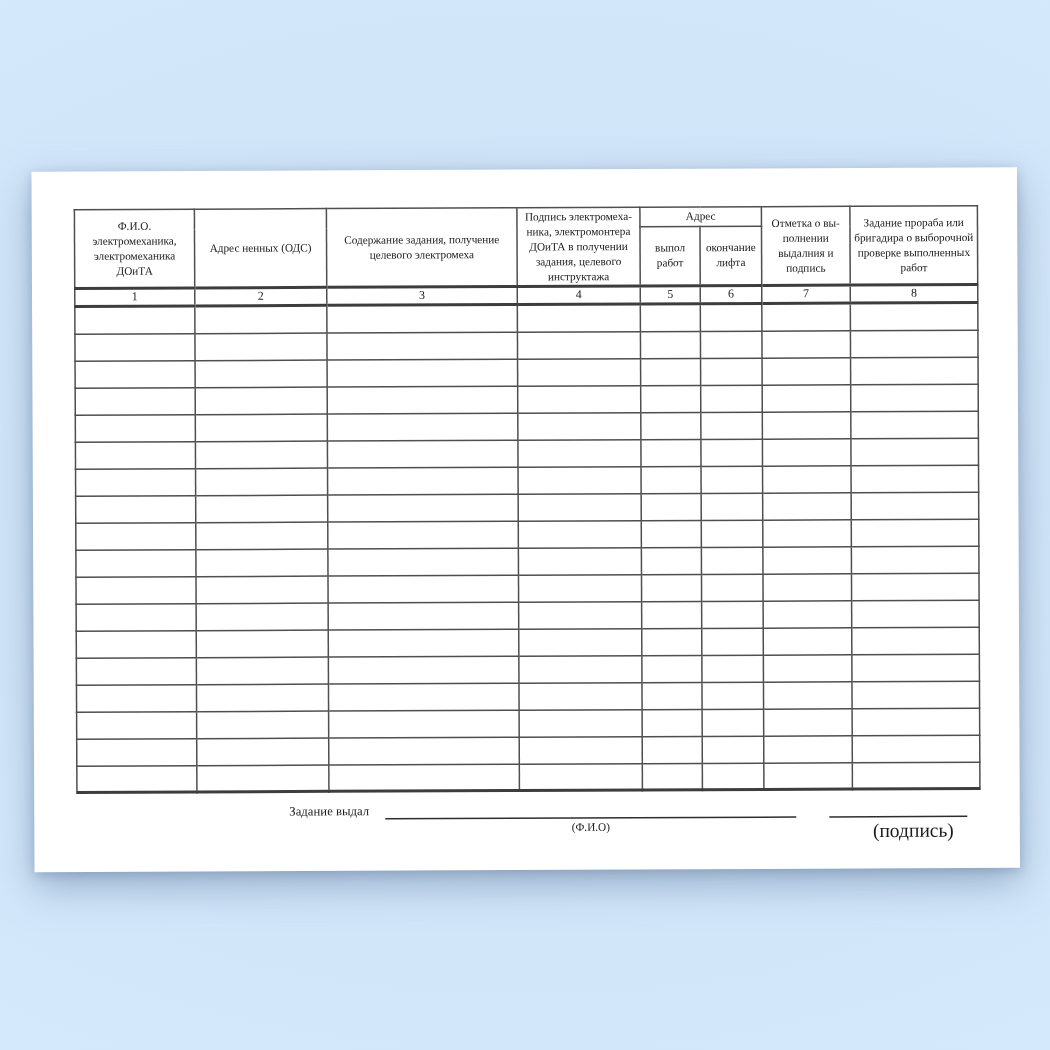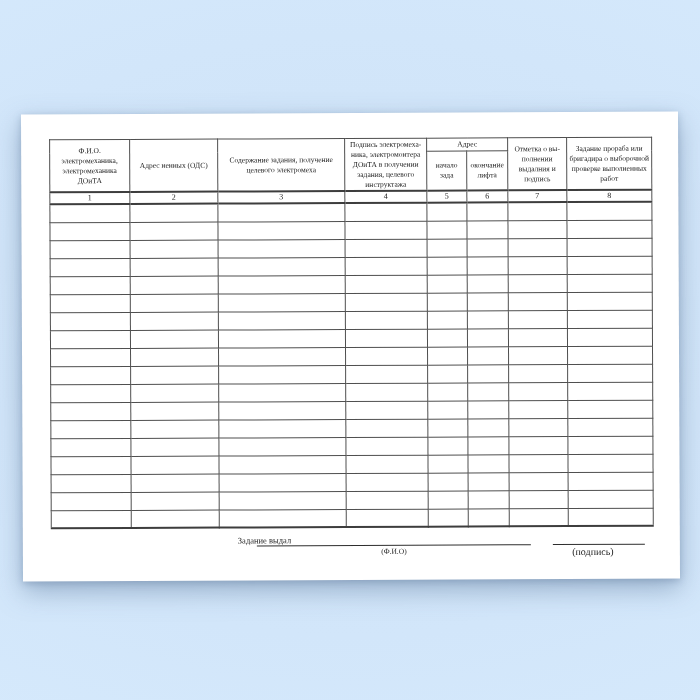--- a/index.html
+++ b/index.html
@@ -42,25 +42,25 @@
     border-bottom: 2px solid #3d3d3d;
     font-size: 8px;
     line-height: 1;
   }
   tbody tr { height: 18px; }
   tbody td { border-bottom: 1px solid #949494; border-top: none; }
   .footer-area {
     position: absolute; left: 0; top: 419px; width: 657px; height: 36px;
     font-size: 8.5px;
   }
-  .issued-label { position: absolute; left: 170px; top: 3px; white-space: nowrap; margin-left: 45px; }
+  .issued-label { position: absolute; left: 170px; top: 3px; white-space: nowrap; }
   .fio-line  { position: absolute; left: 234px; top: -1px; width: 274px; height: 14px; border-bottom: 1px solid #2e2e2e; }
   .fio-cap   { position: absolute; left: 234px; top: 15px; width: 274px; text-align: center; font-size: 7.5px; }
   .sig-line  { position: absolute; left: 530px; top: -1px; width: 92px; height: 14px; border-bottom: 1px solid #2e2e2e; }
-  .sig-cap   { position: absolute; left: 524px; top: 15px; width: 92px; text-align: center; font-size: 10px; }
+  .sig-cap   { position: absolute; left: 540px; top: 15px; width: 92px; text-align: center; font-size: 13px; }
 </style>
 </head>
 <body>
 
 <div class="paper">
 
   <table class="form">
     <colgroup>
       <col style="width:80px">
         <col style="width:88px">
@@ -75,21 +75,21 @@
       <tr class="hdr-group">
         <th rowspan="2">Ф.И.О. электромеханика, электромеханика ДОиТА</th>
         <th rowspan="2">Адрес ненных (ОДС)</th>
         <th rowspan="2">Содержание задания, получение целевого электромеха</th>
         <th rowspan="2">Подпись электромеха­ника, электромонтера ДОиТА в получении зада­ния, целевого инструктажа</th>
         <th colspan="2">Адрес</th>
         <th rowspan="2">Отметка о вы­полнении выдал­ния и подпись</th>
         <th rowspan="2">Задание прораба или бригадира о выбороч­ной проверке выпол­ненных работ</th>
       </tr>
       <tr class="hdr-main">
-        <th>начало зада</th>
+        <th>выпол работ</th>
         <th>окончание лифта</th>
       </tr>
       <tr class="hdr-nums">
         <th>1</th>
         <th>2</th>
         <th>3</th>
         <th>4</th>
         <th>5</th>
         <th>6</th>
         <th>7</th>

